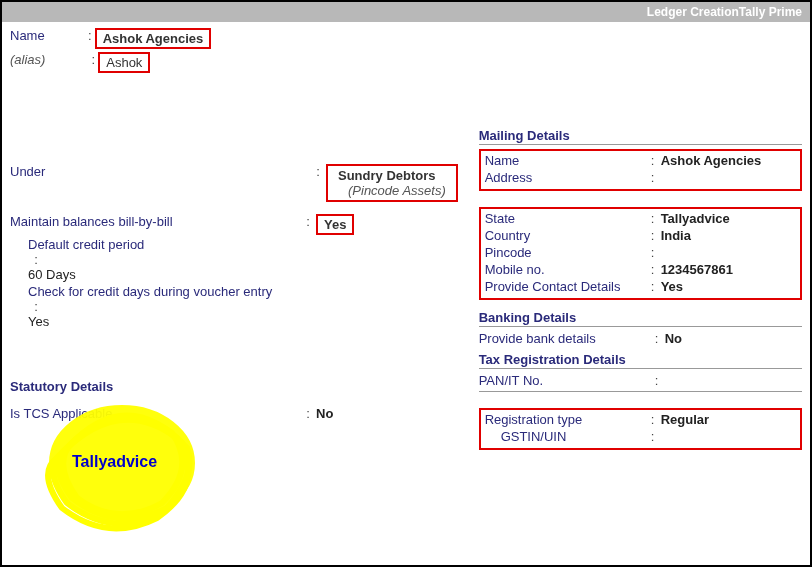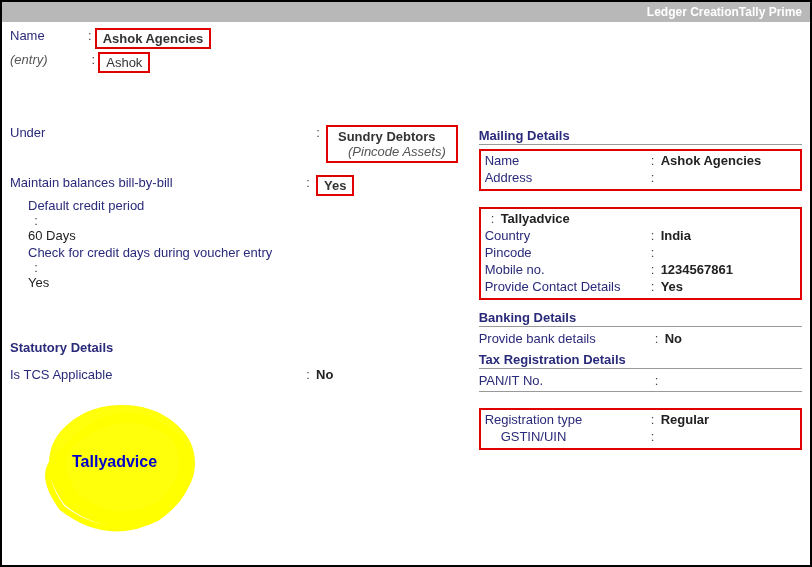--- a/index.html
+++ b/index.html
@@ -49,21 +49,21 @@
     border-bottom: 1px solid #999;
     margin: 6px 0 4px 0;
     padding-bottom: 1px;
   }
   .hr { border-bottom: 1px solid #999; margin: 3px 0; }
   .name-row .lbl { width: 75px; }
   .field-row { display: flex; align-items: flex-start; margin-bottom: 2px; }
   .field-row .lbl { flex: 0 0 auto; }
   .field-row .sep { width: 10px; text-align: center; }
   .field-row .val { flex: 0 0 auto; }
-  .under-block { margin-top: 52px; }
+  .under-block { margin-top: 91px; }
   .under-block .lbl { width: 300px; }
   .under-block .group { border: 2px solid #e00000; padding: 2px 10px; display: inline-block; text-align: left; }
   .mbb-block { margin-top: 12px; }
   .mbb-block .lbl { width: 290px; }
   .indent { padding-left: 18px; flex-direction: column; }
   .statutory { margin-top: 50px; font-weight: bold; color: #2a2a7a; }
   .tcs-row { margin-top: 12px; }
   .tcs-row .lbl { width: 290px; }
   .right-col .rlbl { width: 170px; color: #2a2a7a; }
   .right-col .rval { color: #222; font-weight: bold; }
@@ -94,21 +94,21 @@
 
 <div class="content">
 
   <div class="left-col">
     <div class="row name-row">
       <span class="lbl">Name</span>
       <span class="sep">:</span>
       <span class="redbox bold">Ashok Agencies</span>
     </div>
     <div class="row name-row">
-      <span class="lbl italic">(entry)</span>
+      <span class="lbl italic">(alias)</span>
       <span class="sep">&nbsp;:</span>
       <span class="redbox">Ashok</span>
     </div>
 
     <div class="under-block">
       <div class="field-row">
         <span class="lbl" style="width:300px">Under</span>
         <span class="sep">:</span>
         <span class="group">
           <span class="bold">Sundry Debtors</span><br>
@@ -169,20 +169,21 @@
       </div>
       <div class="field-row">
         <span class="rlbl lbl">Address</span>
         <span class="sep">:</span>
         <span class="rval"></span>
       </div>
     </div>
 
     <div class="right-redbox" style="margin-top:16px">
       <div class="field-row">
+        <span class="rlbl lbl">State</span>
         <span class="sep">:</span>
         <span class="rval">Tallyadvice</span>
       </div>
       <div class="field-row">
         <span class="rlbl lbl">Country</span>
         <span class="sep">:</span>
         <span class="rval">India</span>
       </div>
       <div class="field-row">
         <span class="rlbl lbl">Pincode</span>

